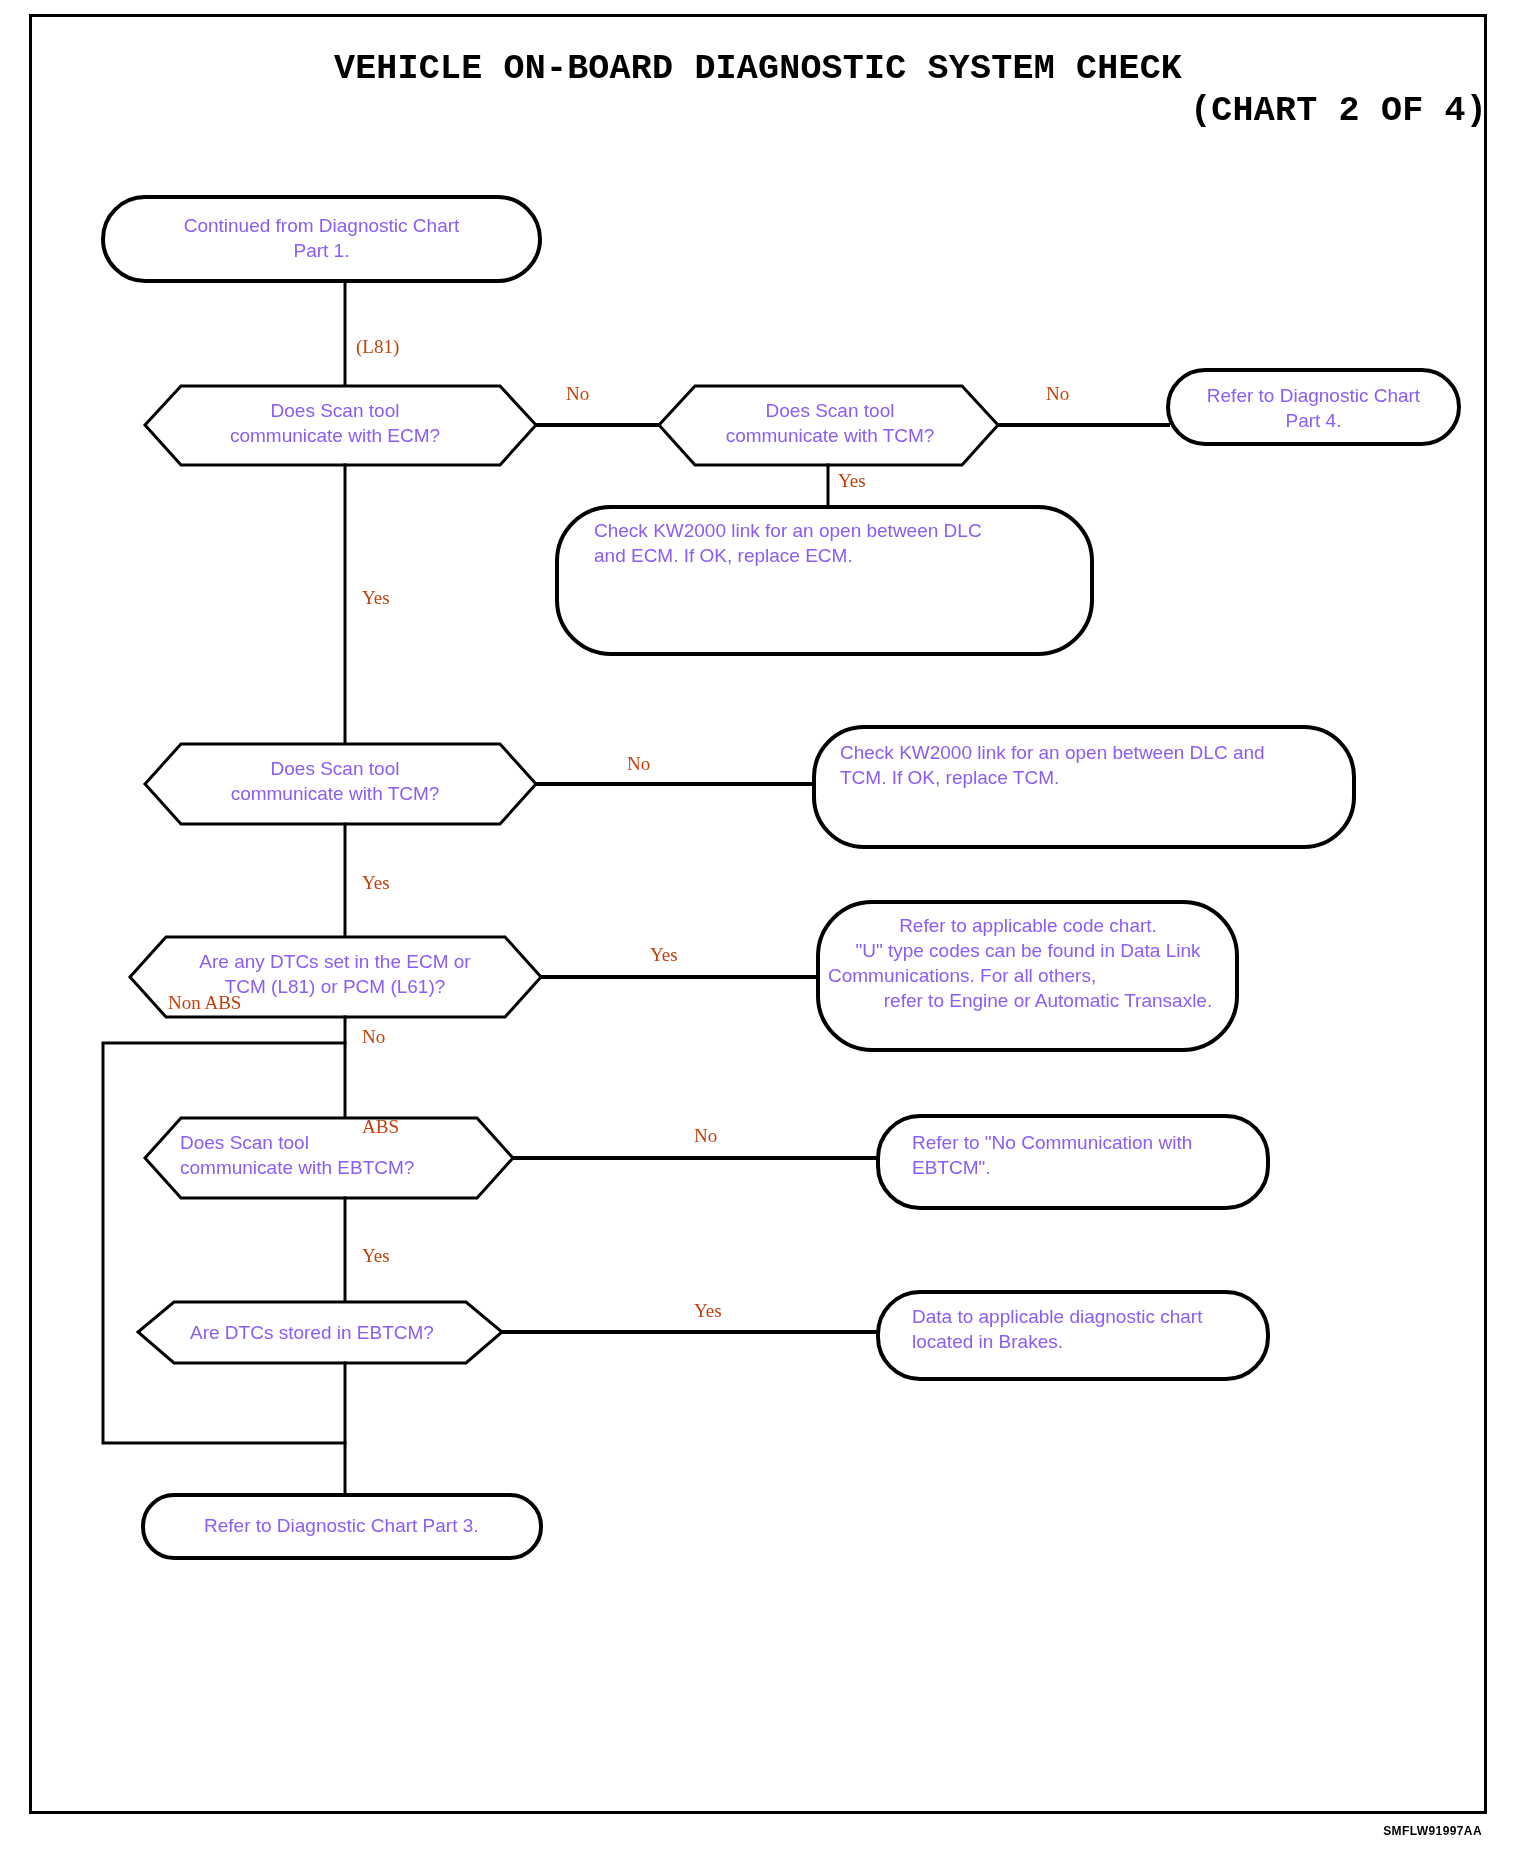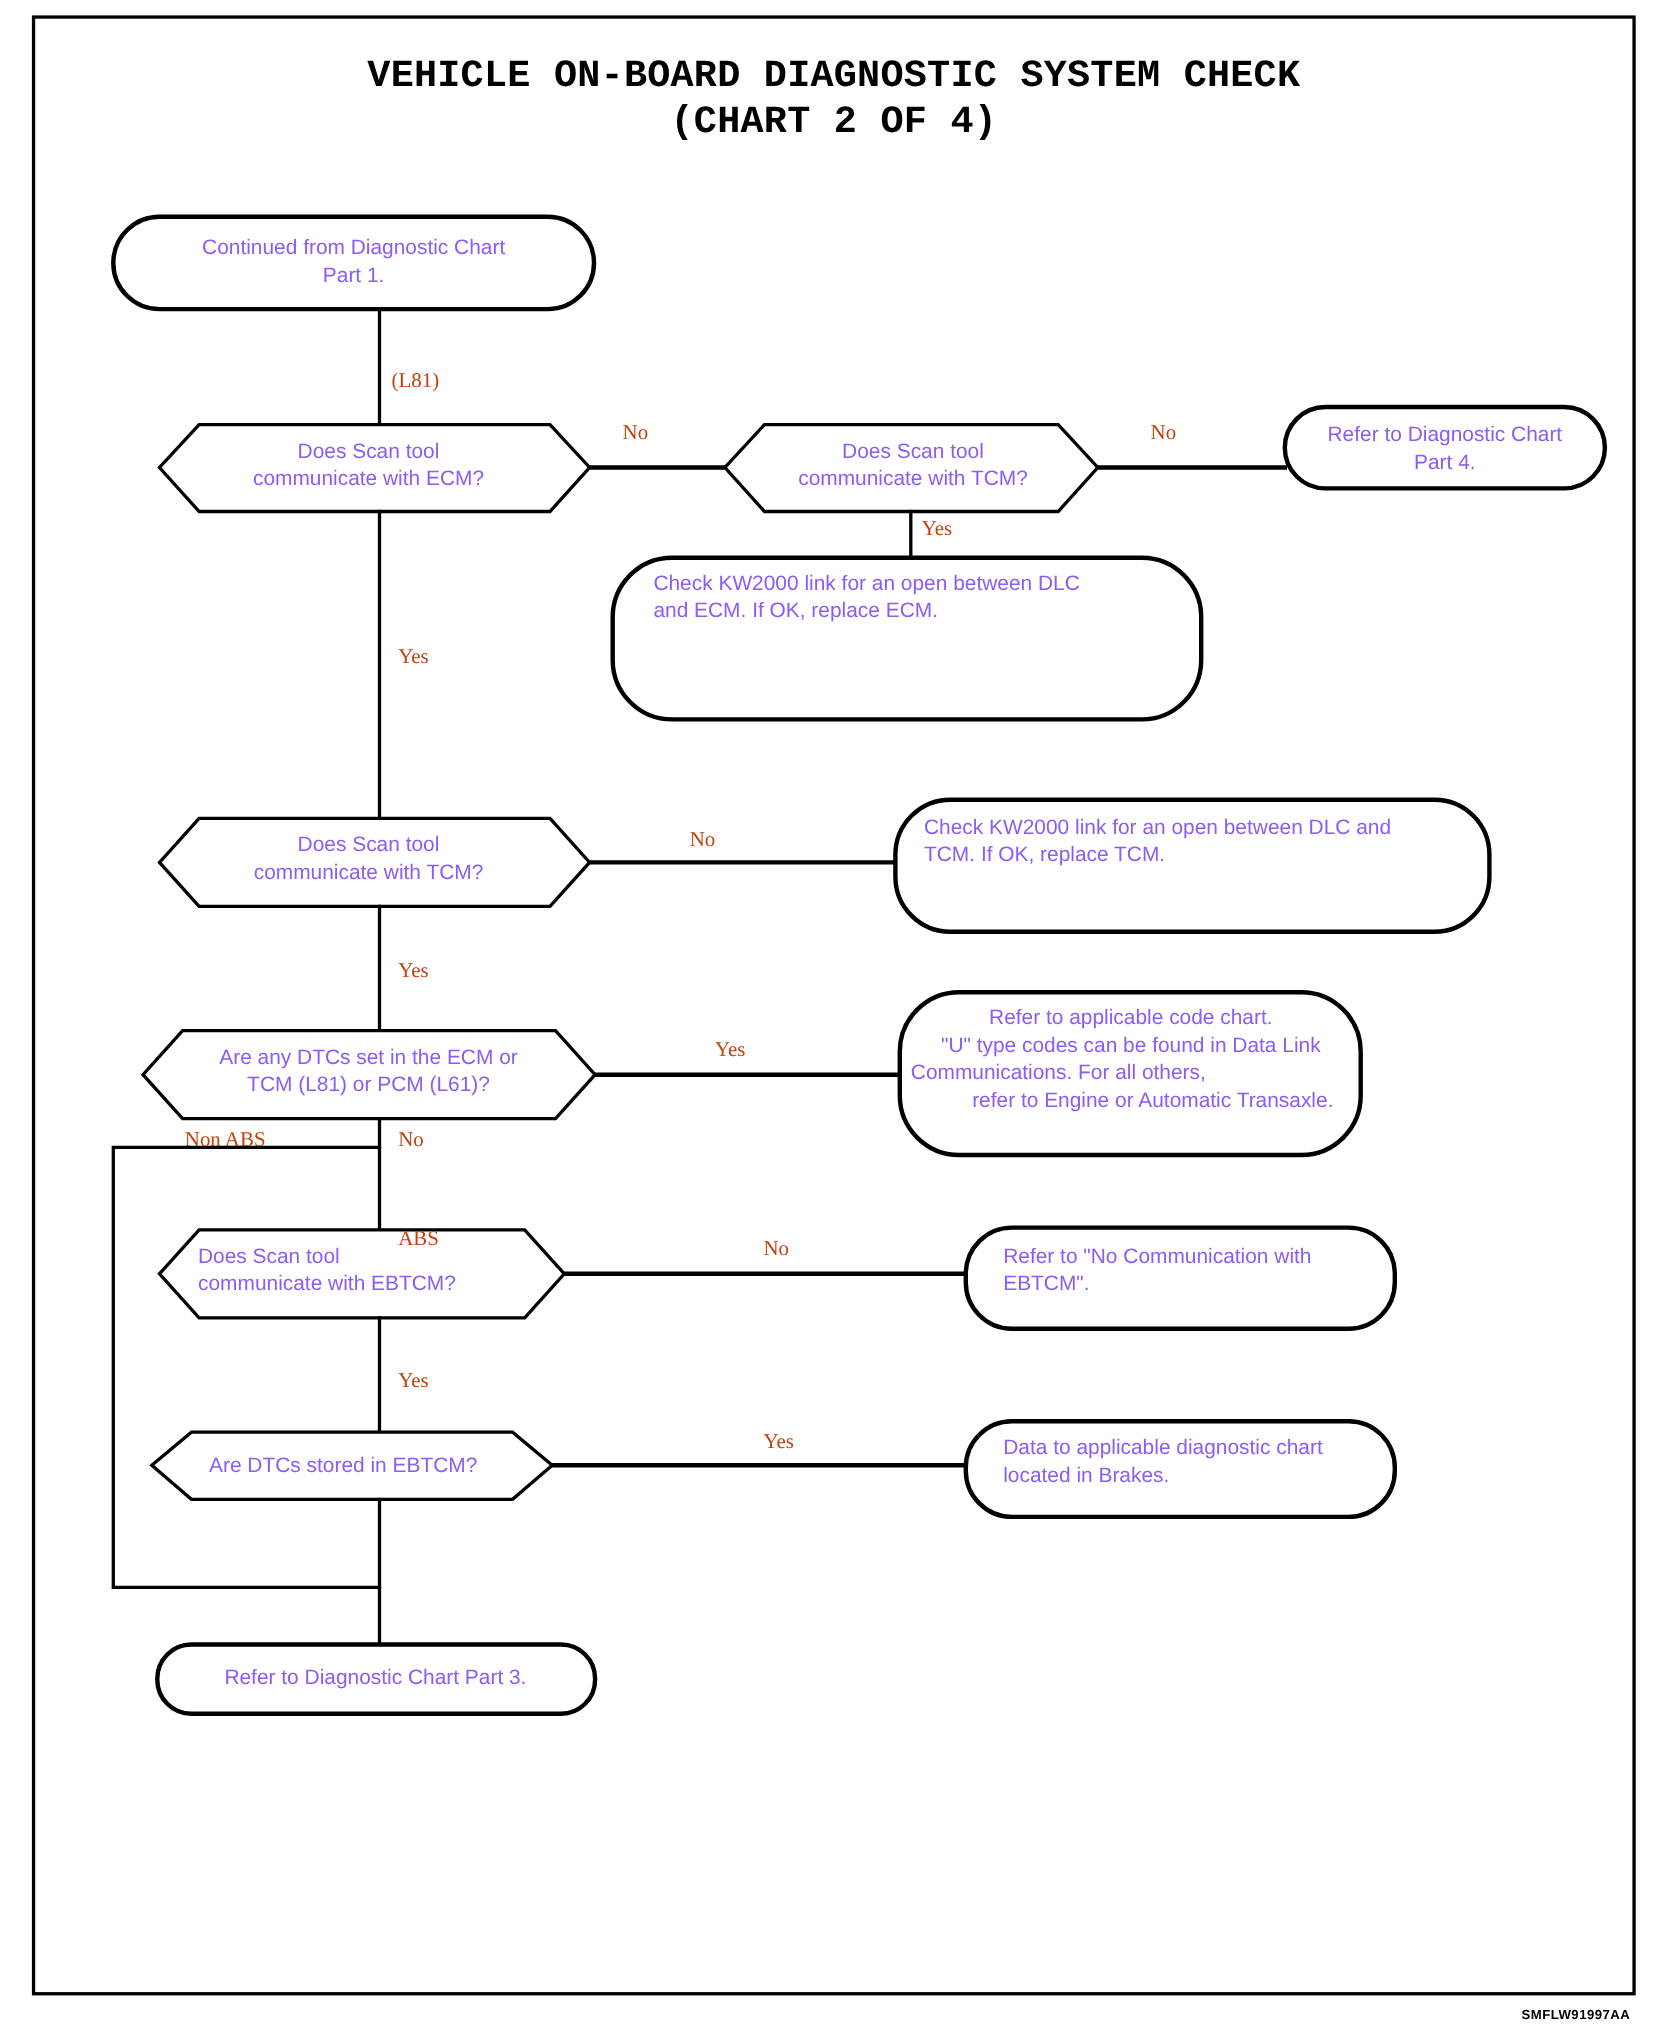--- a/index.html
+++ b/index.html
@@ -33,21 +33,21 @@
     top: 48px;
     width: 1458px;
     margin-left: 29px;
     text-align: center;
     font-family: Liberation Mono, monospace;
     font-weight: bold;
     font-size: 35px;
     line-height: 42px;
     letter-spacing: 0.2px;
   }
-  #chart-title .title-line2 { display: block; }
+  #chart-title .title-line2 { display: block; text-align: right; }
 
   
   #diagram-svg {
     position: absolute;
     left: 0;
     top: 0;
     width: 1520px;
     height: 1852px;
   }
   .node-text {
@@ -233,21 +233,21 @@
   <div class="edge-label" style="left:627px; top:753px;">No</div>
 
   <div class="edge-label" style="left:362px; top:872px;">Yes</div>
 
   <div class="edge-label" style="left:650px; top:944px;">Yes</div>
 
   <div class="edge-label" style="left:362px; top:1026px;">No</div>
 
   <div class="edge-label" style="left:362px; top:1078px;margin-top:38px;">ABS</div>
 
-  <div class="edge-label" style="left:168px; top:1026px;">Non ABS</div>
+  <div class="edge-label" style="left:168px; top:992px;">Non ABS</div>
 
   <div class="edge-label" style="left:694px; top:1125px;">No</div>
 
   <div class="edge-label" style="left:362px; top:1245px;">Yes</div>
 
   <div class="edge-label" style="left:694px; top:1300px;">Yes</div>
 
   <div id="doc-code">SMFLW91997AA</div>
 
 </div>

